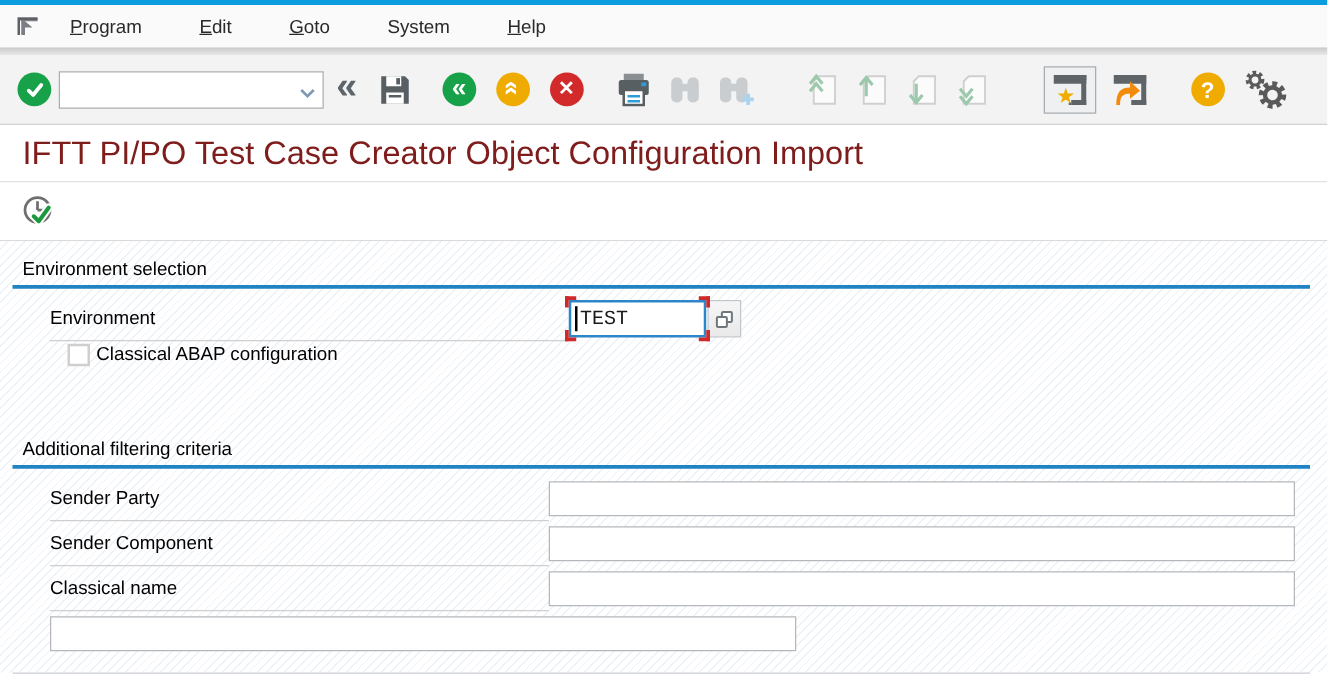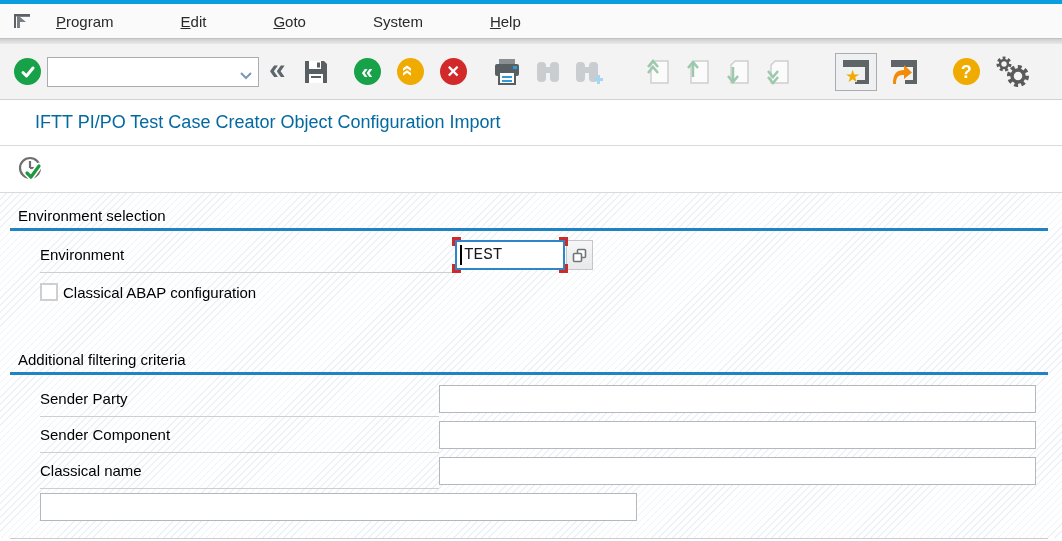--- a/index.html
+++ b/index.html
@@ -5,21 +5,21 @@
   * { box-sizing: border-box; margin: 0; padding: 0; }
   html,body { width:1062px; height:541px; overflow:hidden; }
   body { font-family: "Liberation Sans", sans-serif; background:#fff; }
 
   
   .top-accent { height:4px; background:#0a9ede; }
 
   
   .menubar { height:34px; background:#fafafa; display:flex; align-items:center; padding-left:12px; }
   .menu-launch { width:26px; height:20px; margin-right:18px; display:flex; align-items:center; }
-  .menu-items { display:flex; gap:67px; }
+  .menu-items { display:flex; gap:46px; }
   .menu-item { font-size:15px; color:#2a2a2a; cursor:default; }
   .menu-item .hot { text-decoration:underline; }
 
   .menu-sep { height:6px; background:linear-gradient(#cfcfcf,#e8e8e8); border-top:1px solid #c2c2c2; }
 
   
   .toolbar { height:56px; background:#f3f3f3; border-bottom:1px solid #d2d2d2; display:flex; align-items:center; padding-left:14px; }
   .spacer-s { width:10px; } .spacer-m { width:16px; } .spacer-l { width:24px; }
   .circle-btn { width:27px; height:27px; border-radius:50%; display:flex; align-items:center; justify-content:center; color:#fff; flex:none; cursor:pointer; }
   .c-green { background:#17a148; }
@@ -39,21 +39,21 @@
 
   .icon-btn { display:flex; align-items:center; justify-content:center; cursor:pointer; flex:none; }
 
   .fav-btn { width:42px; height:38px; border:1px solid #a9adb1; background:#eef0f1; display:flex; align-items:center; justify-content:center; cursor:pointer; }
 
   .gears { position:relative; width:34px; height:32px; }
   .gears svg { position:absolute; }
 
   
   .titlebar { height:46px; background:#fff; border-bottom:1px solid #dadada; display:flex; align-items:center; padding-left:18px; }
-  .page-title { font-size:18px; color:#0369a1;margin-left:17px; }
+  .page-title { font-size:26px; color:#7f1d1d; }
 
   
   .app-toolbar { height:47px; background:#fff; border-bottom:1px solid #dadada; display:flex; align-items:center; padding-left:16px; }
 
   
   .content { height:345px; background:repeating-linear-gradient(135deg,#ffffff 0 4px,#edf2f8 4px 5px); padding:0 14px 0 10px; }
   .section-header { padding:14px 0 4px 8px; font-size:15px; color:#000; }
   .section-underline { height:3px; background:#1f83c4; margin-right:0; }
 
   .form-row { display:flex; align-items:stretch; height:36px; margin-left:30px; margin-right:12px; }
@@ -68,21 +68,21 @@
                font-family:"Liberation Mono","DejaVu Sans Mono",monospace; font-size:16px; color:#1a1a1a; }
   .caret { position:absolute; left:5px; top:5px; width:2px; height:20px; background:#000; }
   .fc { position:absolute; width:9px; height:9px; }
   .fc-tl { left:-3px; top:-3px; border-left:3px solid #cf2a2a; border-top:3px solid #cf2a2a; }
   .fc-tr { right:-3px; top:-3px; border-right:3px solid #cf2a2a; border-top:3px solid #cf2a2a; }
   .fc-bl { left:-3px; bottom:-3px; border-left:3px solid #cf2a2a; border-bottom:3px solid #cf2a2a; }
   .fc-br { right:-3px; bottom:-3px; border-right:3px solid #cf2a2a; border-bottom:3px solid #cf2a2a; }
 
   .matchcode-btn { width:27px; height:30px; border:1px solid #c3c7cb; background:linear-gradient(#f6f6f6,#e9e9e9); display:flex; align-items:center; justify-content:center; cursor:pointer; margin-left:1px; }
 
-  .checkbox-row { display:flex; align-items:center; height:34px; margin-left:30px; margin-top:2px; }
+  .checkbox-row { display:flex; height:34px; margin-left:44px; margin-top:2px; }
   .sap-checkbox { width:18px; height:18px; border:2px solid #cfcfcf; background:#fff; appearance:none; -webkit-appearance:none; cursor:pointer; }
   .checkbox-label { font-size:15px; color:#000; margin-left:5px; }
   .panel-bottom { border-bottom:1px solid #c9ced3; height:14px; margin-right:0; }
 </style>
 </head>
 <body>
 
 <div class="top-accent"></div>
 
 <div class="menubar">

